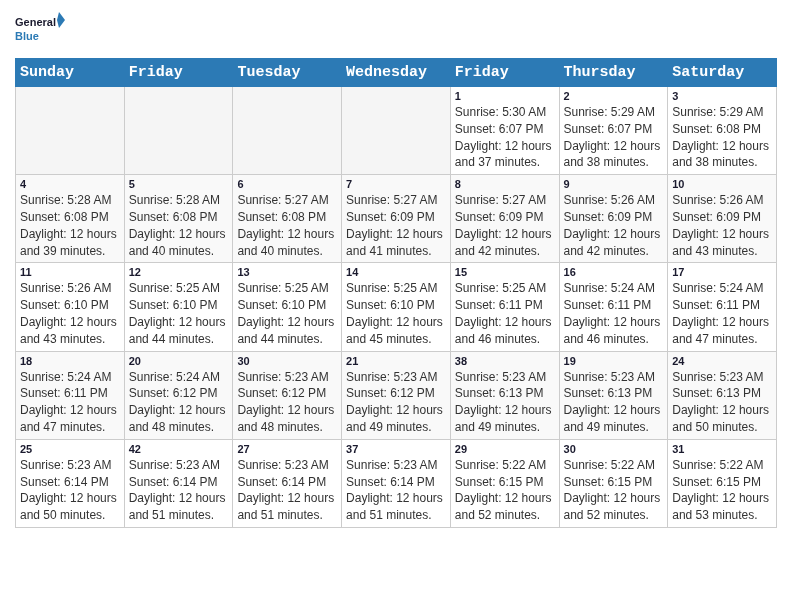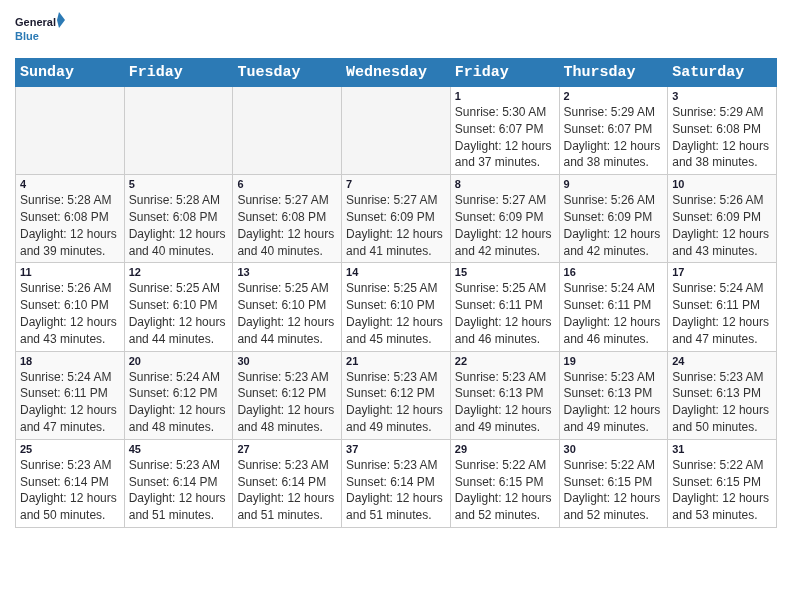--- a/index.html
+++ b/index.html
@@ -264,21 +264,21 @@
 and 48 minutes.</div>
           </td>
           <td>
             <div class="day-number">21</div>
             <div class="day-info" style="white-space: pre-line;">Sunrise: 5:23 AM
 Sunset: 6:12 PM
 Daylight: 12 hours
 and 49 minutes.</div>
           </td>
           <td>
-            <div class="day-number">22</div>
+            <div class="day-number">38</div>
             <div class="day-info" style="white-space: pre-line;">Sunrise: 5:23 AM
 Sunset: 6:13 PM
 Daylight: 12 hours
 and 49 minutes.</div>
           </td>
           <td>
             <div class="day-number">19</div>
             <div class="day-info" style="white-space: pre-line;">Sunrise: 5:23 AM
 Sunset: 6:13 PM
 Daylight: 12 hours
@@ -294,21 +294,21 @@
         </tr>
         <tr>
           <td>
             <div class="day-number">25</div>
             <div class="day-info" style="white-space: pre-line;">Sunrise: 5:23 AM
 Sunset: 6:14 PM
 Daylight: 12 hours
 and 50 minutes.</div>
           </td>
           <td>
-            <div class="day-number">45</div>
+            <div class="day-number">42</div>
             <div class="day-info" style="white-space: pre-line;">Sunrise: 5:23 AM
 Sunset: 6:14 PM
 Daylight: 12 hours
 and 51 minutes.</div>
           </td>
           <td>
             <div class="day-number">27</div>
             <div class="day-info" style="white-space: pre-line;">Sunrise: 5:23 AM
 Sunset: 6:14 PM
 Daylight: 12 hours

